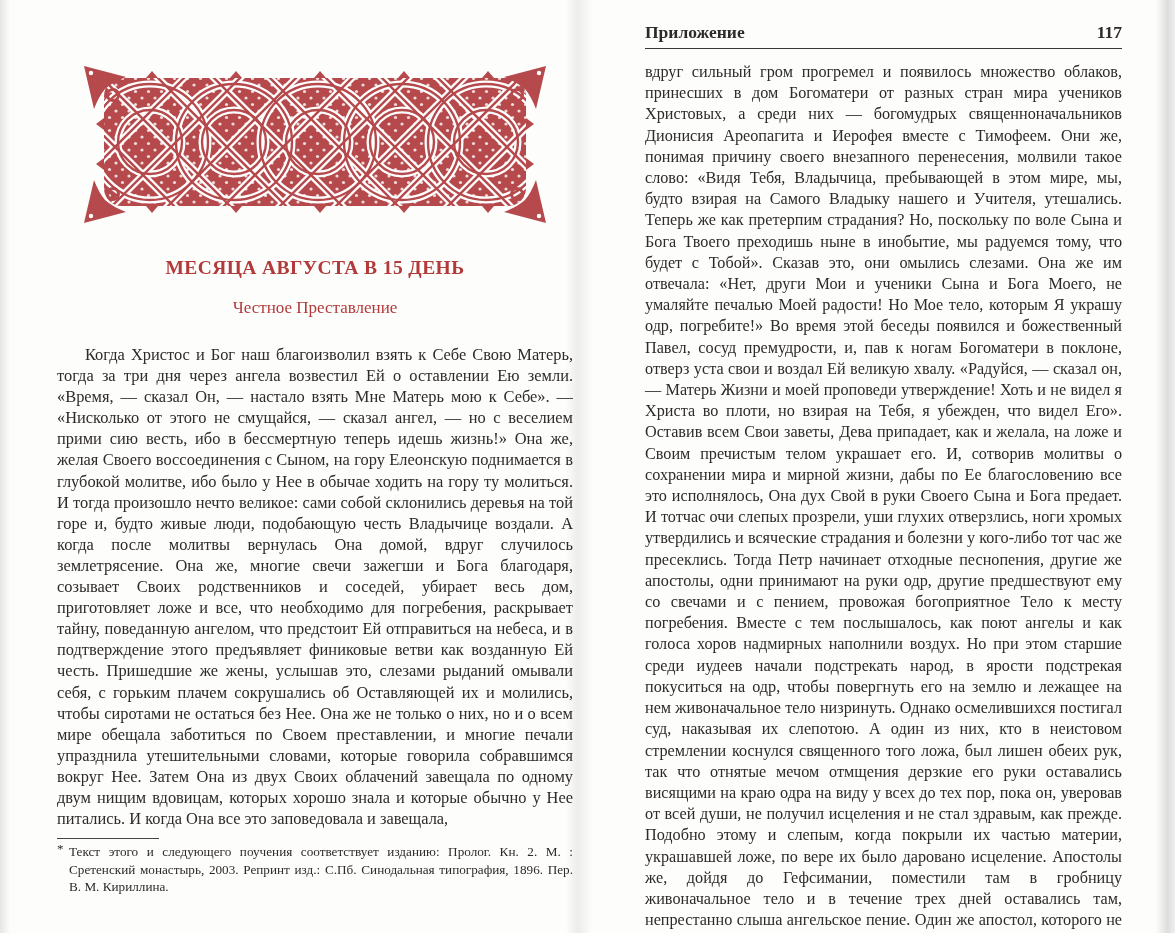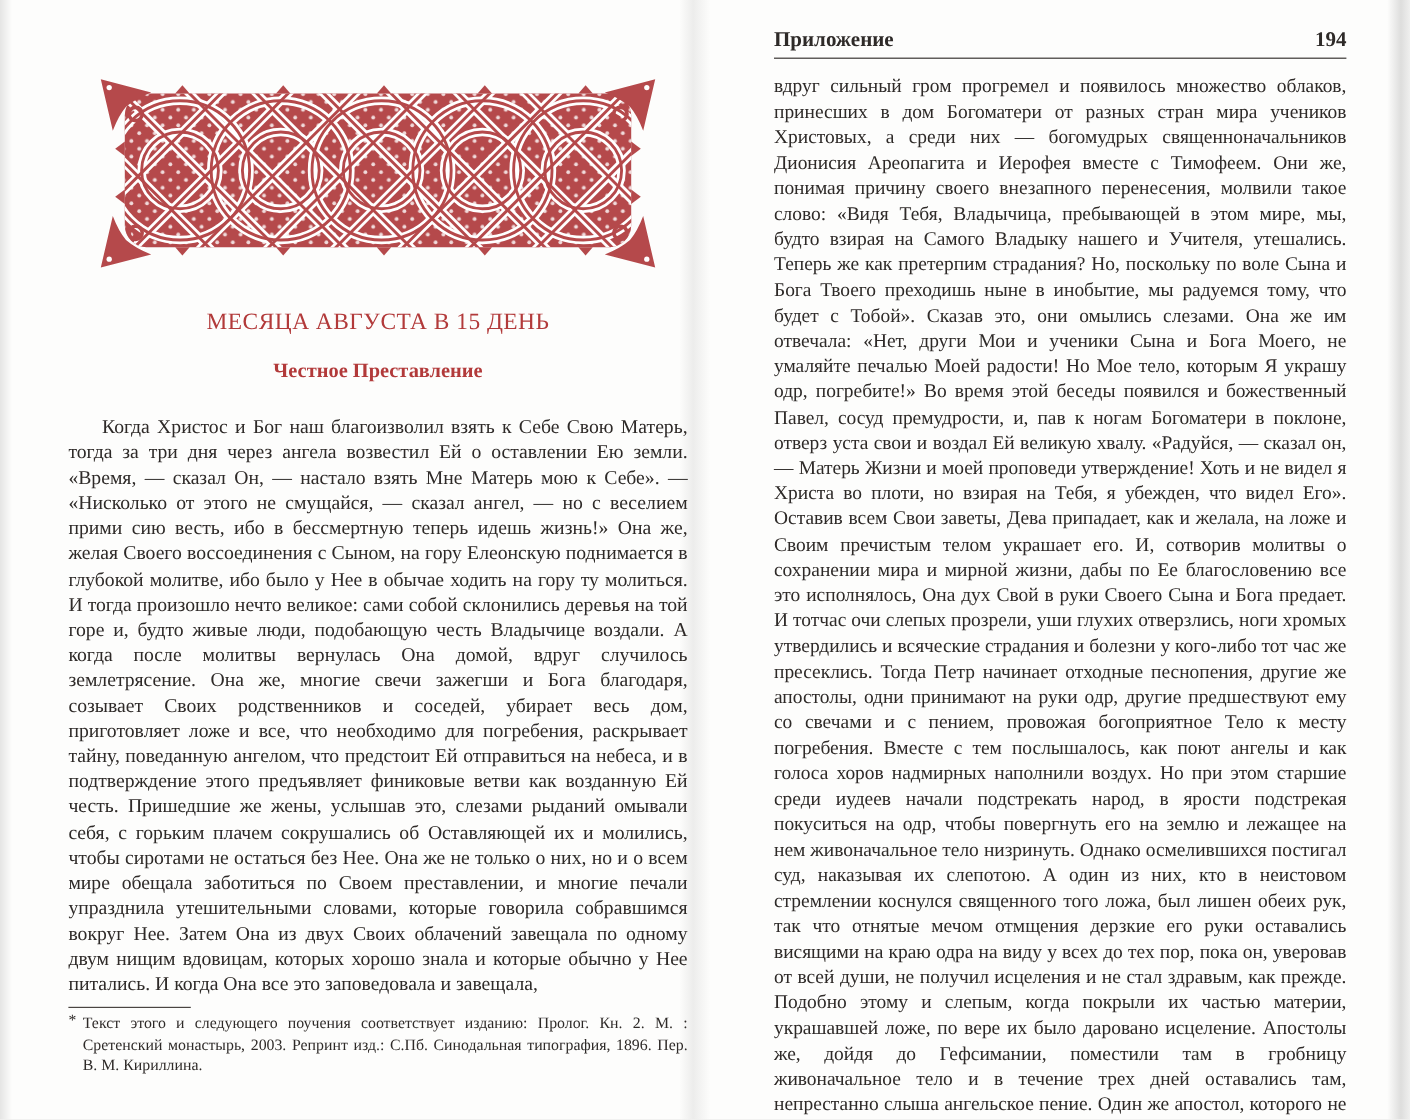--- a/index.html
+++ b/index.html
@@ -20,29 +20,29 @@
     background:linear-gradient(to right, rgba(0,0,0,0), rgba(110,110,110,.22) 60%, rgba(140,140,140,.12));}
 
   .left-page{position:absolute;left:57px;top:62px;width:516px;}
   .right-page{position:absolute;left:645px;top:22px;width:477px;}
 
   .ornament-wrap{width:470px;margin:0 auto 0 auto;}
 
   .chapter-title{
     margin-top:26px;
     text-align:center;
-    font-weight:normal;
+    font-weight:bold;
     font-size:19.5px;
     letter-spacing:.4px;
     color:#b23a3a;
   }
   .chapter-subtitle{
     margin-top:16px;
     text-align:center;
-    font-weight:bold;
+    font-weight:normal;
     font-size:17px;
     line-height:25px;
     color:#b23a3a;
   }
   .chapter-subtitle sup{font-size:11px;}
 
   .body-text{
     margin-top:15px;
     font-size:16.4px;
     line-height:21.1px;
@@ -200,18 +200,18 @@
       <div class="footnote-rule"></div>
       <div class="footnote">
         <span class="fn-marker">*</span><span>Текст этого и следующего поучения соответствует изданию: Пролог. Кн. 2. М. : Сретенский монастырь, 2003.  Репринт изд.: С.Пб. Синодальная типография, 1896. Пер. В. М. Кириллина.</span>
       </div>
     </div>
   </div>
 
   <div class="right-page">
     <div class="rp-header">
       <span>Приложение</span>
-      <span>194</span>
+      <span>117</span>
     </div>
     <div class="rp-body">вдруг сильный гром прогремел и появилось множество облаков, принесших в дом Богоматери от разных стран мира учеников Христовых, а среди них — богомудрых священноначальников Дионисия Ареопагита и Иерофея вместе с Тимофеем. Они же, понимая причину своего внезапного перенесения, молвили такое слово: «Видя Тебя, Владычица, пребывающей в этом мире, мы, будто взирая на Самого Владыку нашего и Учителя, утешались. Теперь же как претерпим страдания? Но, поскольку по воле Сына и Бога Твоего преходишь ныне в инобытие, мы радуемся тому, что будет с Тобой». Сказав это, они омылись слезами. Она же им отвечала: «Нет, други Мои и ученики Сына и Бога Моего, не умаляйте печалью Моей радости! Но Мое тело, которым Я украшу одр, погребите!» Во время этой беседы появился и божественный Павел, сосуд премудрости, и, пав к ногам Богоматери в поклоне, отверз уста свои и воздал Ей великую хвалу. «Радуйся, — сказал он, — Матерь Жизни и моей проповеди утверждение! Хоть и не видел я Христа во плоти, но взирая на Тебя, я убежден, что видел Его». Оставив всем Свои заветы, Дева припадает, как и желала, на ложе и Своим пречистым телом украшает его. И, сотворив молитвы о сохранении мира и мирной жизни, дабы по Ее благословению все это исполнялось, Она дух Свой в руки Своего Сына и Бога предает. И тотчас очи слепых прозрели, уши глухих отверзлись, ноги хромых утвердились и всяческие страдания и болезни у кого-либо тот час же пресеклись. Тогда Петр начинает отходные песнопения, другие же апостолы, одни принимают на руки одр, другие предшествуют ему со свечами и с пением, провожая богоприятное Тело к месту погребения. Вместе с тем послышалось, как поют ангелы и как голоса хоров надмирных наполнили воздух. Но при этом старшие среди иудеев начали подстрекать народ, в ярости подстрекая покуситься на одр, чтобы повергнуть его на землю и лежащее на нем живоначальное тело низринуть. Однако осмелившихся постигал суд, наказывая их слепотою. А один из них, кто в неистовом стремлении коснулся священного того ложа, был лишен обеих рук, так что отнятые мечом отмщения дерзкие его руки оставались висящими на краю одра на виду у всех до тех пор, пока он, уверовав от всей души, не получил исцеления и не стал здравым, как прежде. Подобно этому и слепым, когда покрыли их частью материи, украшавшей ложе, по вере их было даровано исцеление. Апостолы же, дойдя до Гефсимании, поместили там в гробницу живоначальное тело и в течение трех дней оставались там, непрестанно слыша ангельское пение. Один же апостол, которого не было на погребении живоначального тела, прибыл туда только на третий день и сильно унывал и печалился, что не сподобился той же чести, какой сподобились все апостолы. И тогда они, по общему решению, ради этого одного апостола, представшего перед ними, открыли</div>
   </div>
 
 </div>
 
 </body></html>

